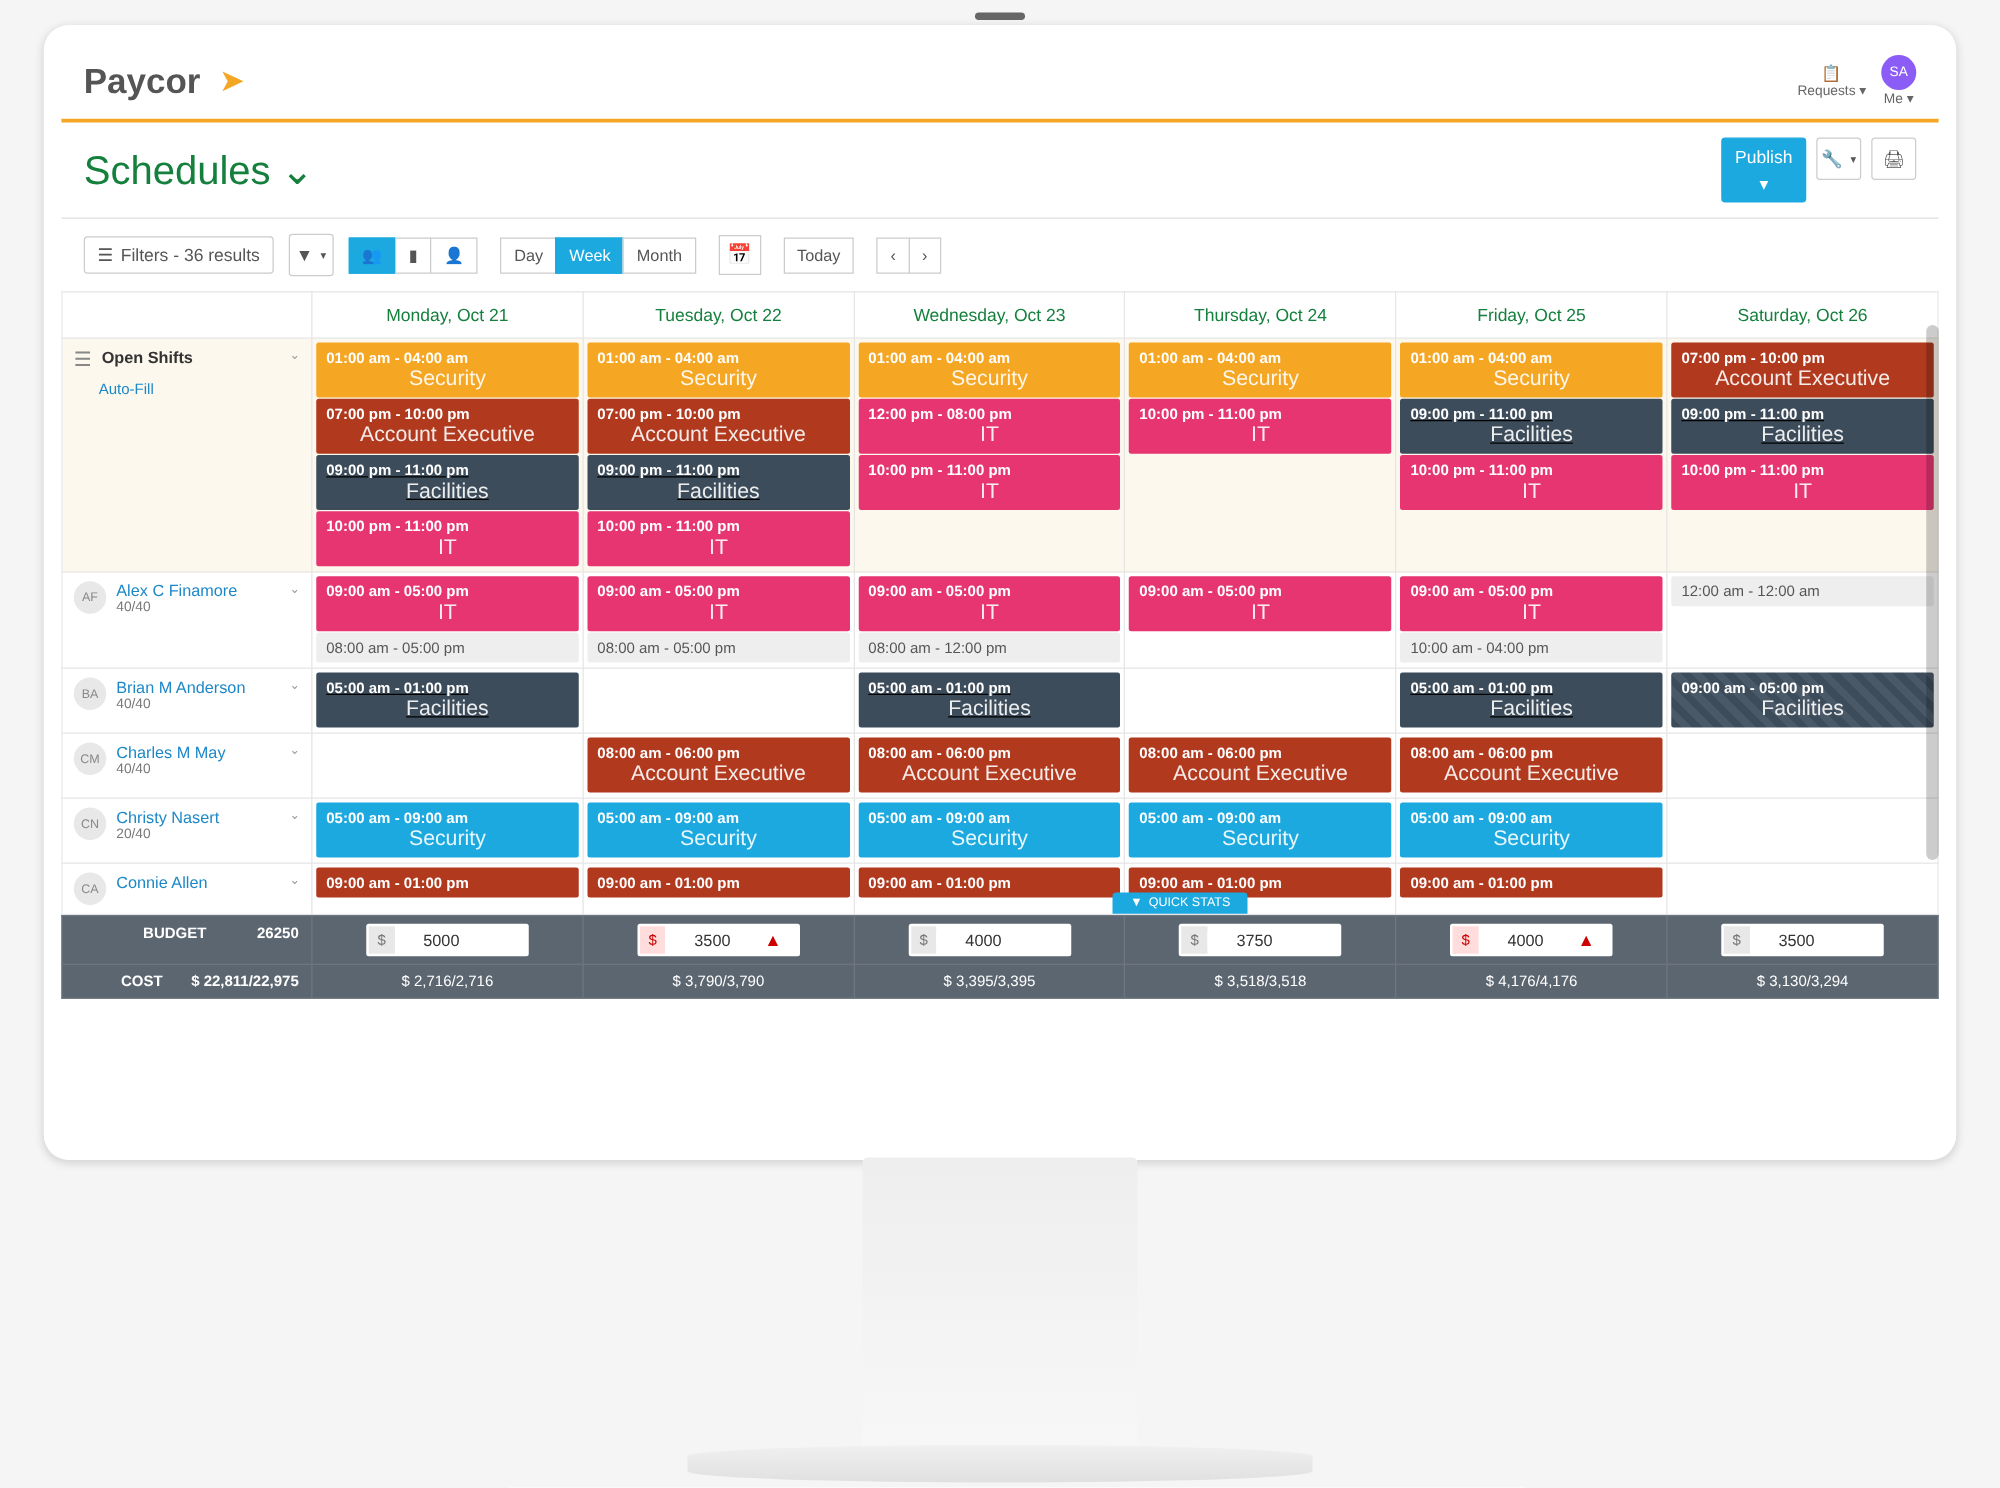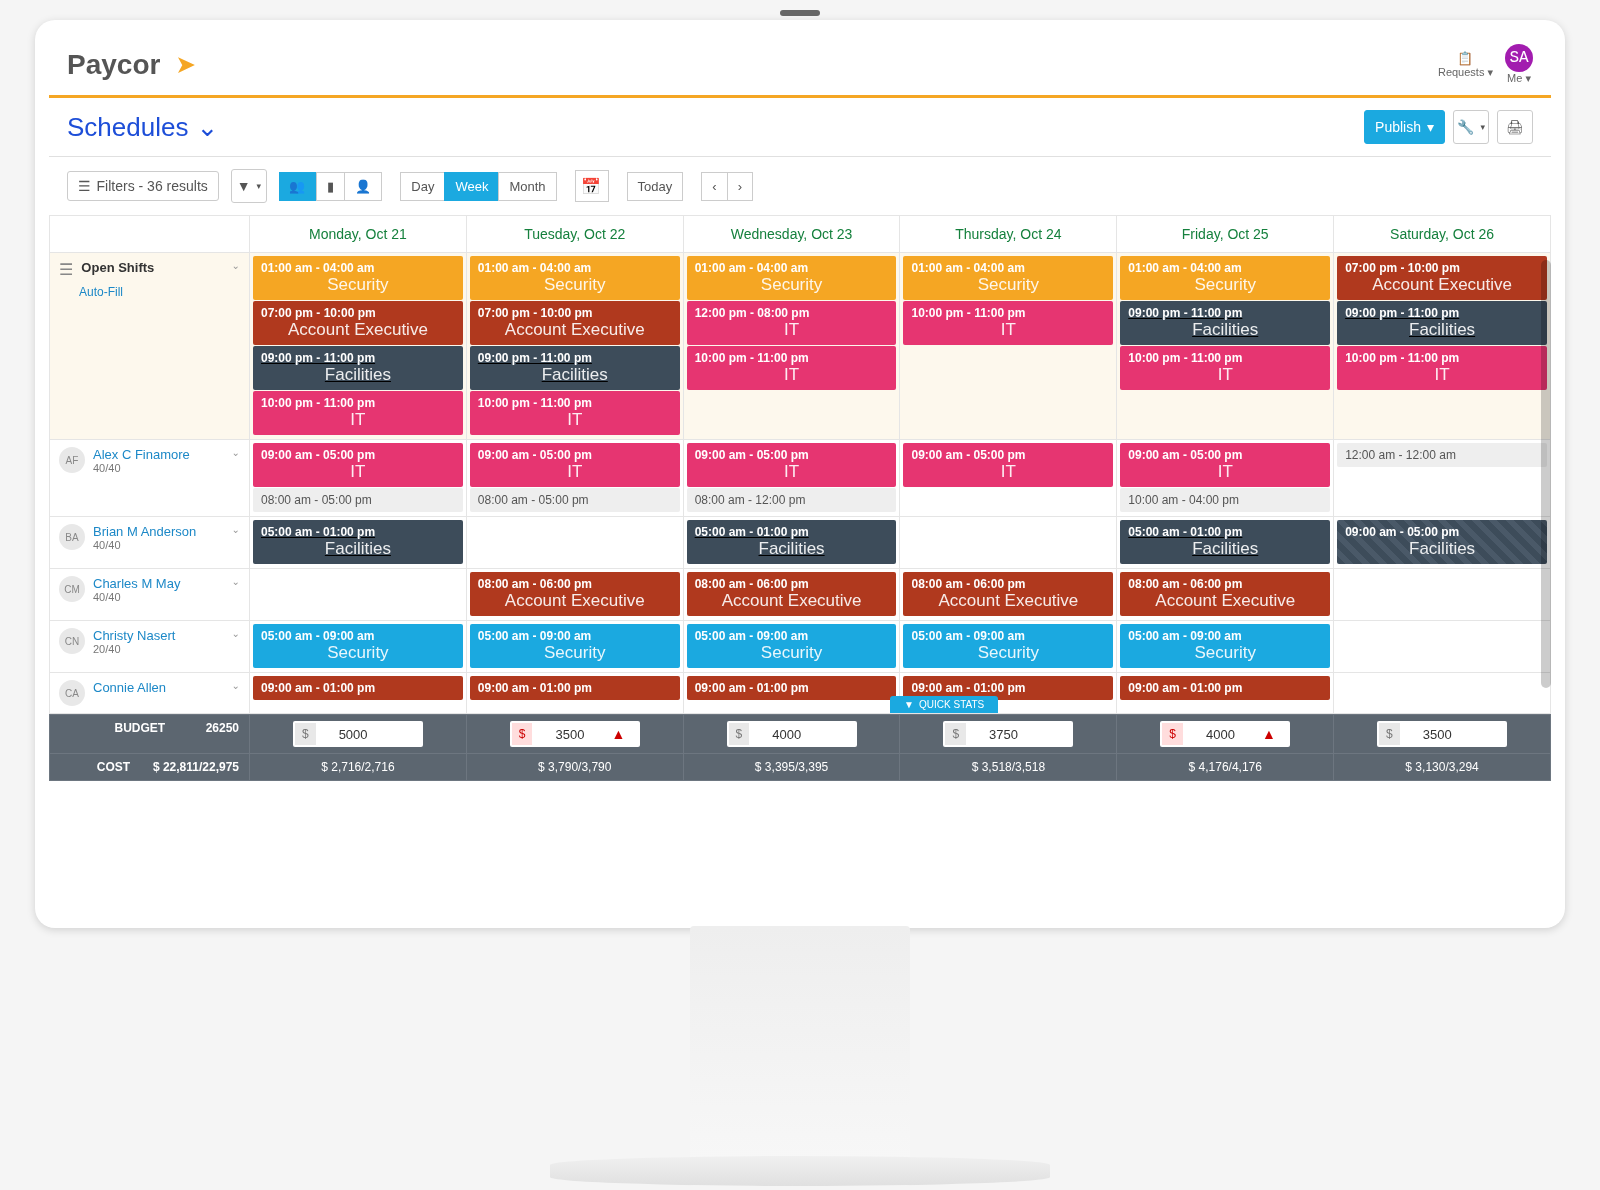--- a/index.html
+++ b/index.html
@@ -7,29 +7,29 @@
 .monitor { width: 1530px; margin: 20px auto 0; background: #fff; border-radius: 20px; padding: 14px; box-shadow: 0 2px 8px rgba(0,0,0,0.15); position: relative; }
 .monitor::after { content:""; position:absolute; top:-10px; left:50%; transform:translateX(-50%); width:40px; height:6px; background:#666; border-radius:3px; }
 .screen { background: #fff; border-radius: 6px; overflow: hidden; height: 880px; }
 .stand { width: 220px; height: 260px; background: linear-gradient(#eee,#f8f8f8); margin: -2px auto 0; border-radius: 4px; position: relative;}
 .stand::after{ content:""; position:absolute; bottom:0; left:-140px; width:500px; height:30px; background:linear-gradient(#f0f0f0,#e0e0e0); border-radius:50%/30%; }
 
 .topbar { display:flex; align-items:center; justify-content:space-between; padding: 10px 18px 10px 18px; border-bottom:3px solid #f5a623;}
 .logo { font-size: 28px; color:#555; font-weight:bold; display:flex; align-items:center; gap:16px;}
 .logo .arrow { color:#f5a623; font-size:22px;}
 .topright { display:flex; align-items:center; gap:12px; color:#666; font-size:13px;}
-.topright .avatar{ width:28px;height:28px;border-radius:50%;background:#a21caf;color:#fff;display:flex;align-items:center;justify-content:center;font-size:16px;font-family:Liberation Mono, monospace;}
+.topright .avatar{ width:28px;height:28px;border-radius:50%;background:#8b5cf6;color:#fff;display:flex;align-items:center;justify-content:center;font-size:11px;}
 .topright .stack{ display:flex;flex-direction:column;align-items:center;cursor:pointer;}
 .topright .small{ font-size:11px;}
 
 .titlebar{ display:flex; align-items:center; justify-content:space-between; padding:12px 18px; border-bottom:1px solid #e0e0e0;}
-.pgtitle{ font-size:26px; color:#1d4ed8; display:flex; align-items:center; gap:8px;}
+.pgtitle{ font-size:32px; color:#15803d; display:flex; align-items:center; gap:8px;}
 .titleright{ display:flex; gap:8px;}
 .btn{ border:1px solid #ccc; background:#fff; padding:6px 10px; border-radius:3px; font-size:14px; cursor:pointer; display:flex; align-items:center; gap:6px; color:#555;}
-.btn.blue{ background:#1ba9e0; border-color:#1ba9e0; color:#fff;}
+.btn.blue{ background:#1ba9e0; border-color:#1ba9e0; color:#fff;flex-direction:column;}
 .iconbtn{ width:36px; height:34px; display:flex;align-items:center;justify-content:center;}
 
 .controlbar{ display:flex; align-items:center; padding:12px 18px; gap:12px;}
 .controlbar .center{ flex:1; text-align:center; font-size:22px; color:#333;}
 .seggroup{ display:flex; }
 .seg{ border:1px solid #ccc; padding:6px 10px; font-size:13px; color:#555; background:#fff; cursor:pointer; display:flex;align-items:center;justify-content:center;}
 .seg.active{ background:#1ba9e0; border-color:#1ba9e0; color:#fff;}
 .seg + .seg{ margin-left:-1px;}
 .calicon{ border:1px solid #ccc; width:34px; height:32px; display:flex;align-items:center;justify-content:center; background:#fff; margin-left:6px; margin-right:6px;}
 

